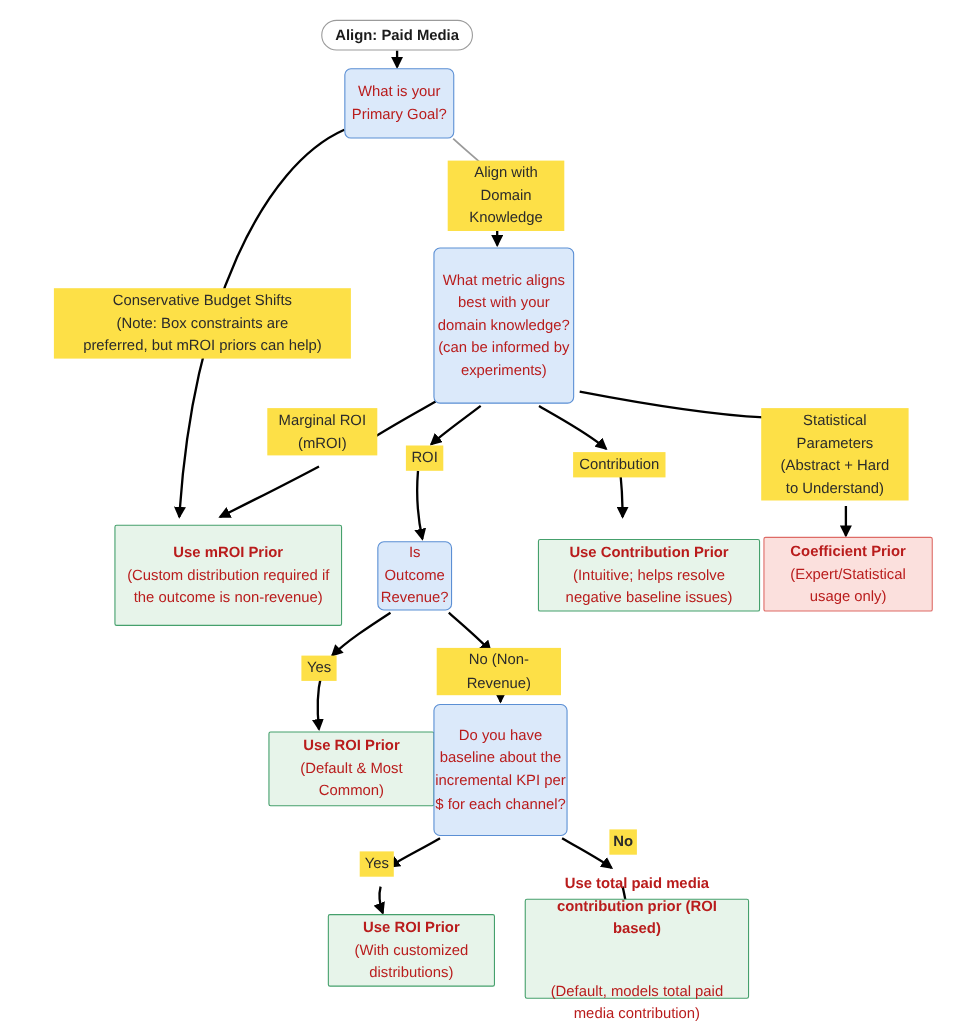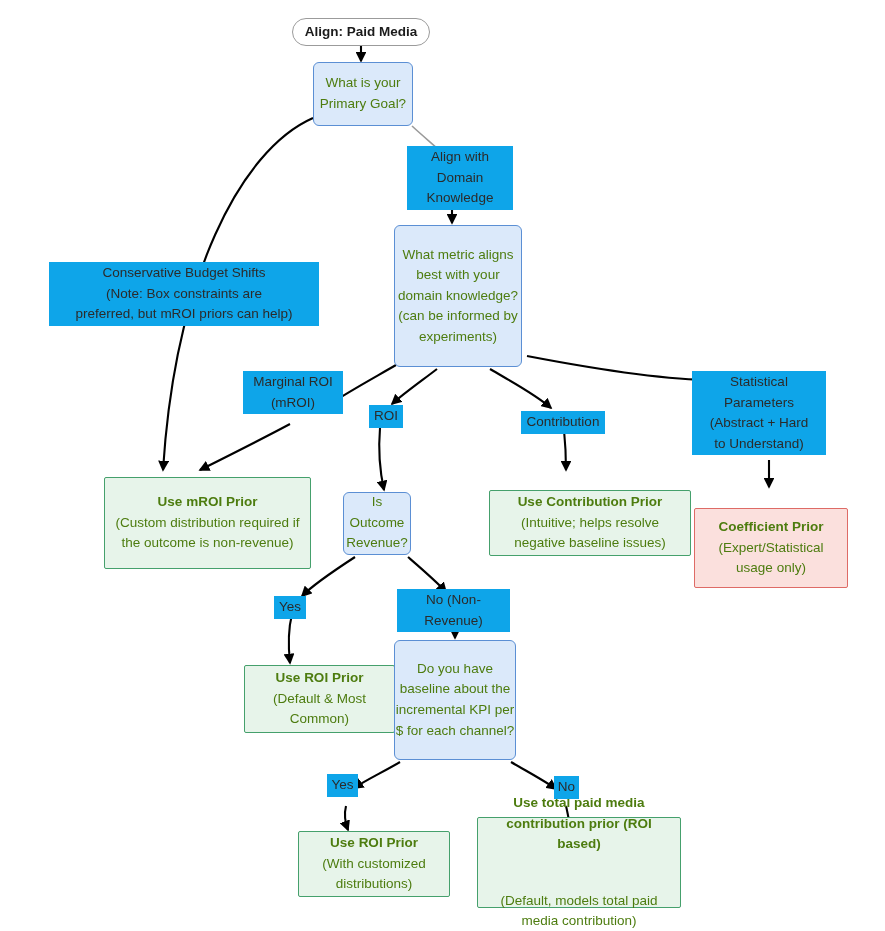--- a/index.html
+++ b/index.html
@@ -29,21 +29,21 @@
   .node {
     position: absolute;
     box-sizing: border-box;
     display: flex;
     flex-direction: column;
     align-items: center;
     justify-content: center;
     text-align: center;
     font-size: 13.5px;
     line-height: 1.52;
-    color: #4d7c0f;
+    color: #b91c1c;
     z-index: 3;
   }
   .node .ttl {
     font-weight: bold;
   }
   .node .sub {
     font-weight: normal;
   }
   
   .n-start {
@@ -70,21 +70,21 @@
   
   .n-red {
     border: 1px solid #de6b66;
     border-radius: 2px;
     background: #fbe0dd;
   }
   
   .elabel {
     position: absolute;
     box-sizing: border-box;
-    background: #0ea5e9;
+    background: #fde047;
     color: #2b2b2b;
     font-size: 13.5px;
     line-height: 1.52;
     text-align: center;
     padding: 1px 3px;
     z-index: 4;
     white-space: pre-line;
   }
   .lines {
     white-space: pre-line;
@@ -158,21 +158,21 @@
 
   <div class="node n-blue" style="left:343px; top:492px; width:68px; height:63px;justify-content:flex-end;">
     <span class="sub lines">Is Outcome Revenue?</span>
   </div>
 
   <div class="node n-green" style="left:464px; top:490px; width:202px; height:66px; padding:5px 8px;">
     <span class="ttl">Use Contribution Prior</span>
     <span class="sub">(Intuitive; helps resolve negative baseline issues)</span>
   </div>
 
-  <div class="node n-red" style="left:694px; top:508px; width:154px; height:80px; padding:5px 8px;">
+  <div class="node n-red" style="left:694px; top:488px; width:154px; height:68px; padding:5px 8px;">
     <span class="ttl">Coefficient Prior</span>
     <span class="sub">(Expert/Statistical usage only)</span>
   </div>
 
   <div class="node n-green" style="left:219px; top:665px; width:151px; height:68px; padding:5px 8px;">
     <span class="ttl">Use ROI Prior</span>
     <span class="sub">(Default &amp; Most Common)</span>
   </div>
 
   <div class="node n-blue" style="left:394px; top:640px; width:122px; height:120px;">
@@ -209,15 +209,15 @@
 (Abstract + Hard
 to Understand)</div>
 
   <div class="elabel" style="left:274px; top:596px; width:32px;">Yes</div>
 
   <div class="elabel" style="left:397px; top:589px; width:113px;">No (Non-
 Revenue)</div>
 
   <div class="elabel" style="left:327px; top:774px; width:31px;">Yes</div>
 
-  <div class="elabel" style="left:554px; top:776px; width:25px;">No</div>
+  <div class="elabel" style="left:554px; top:754px; width:25px;font-weight:bold;">No</div>
 
 </div>
 
 </body></html>

